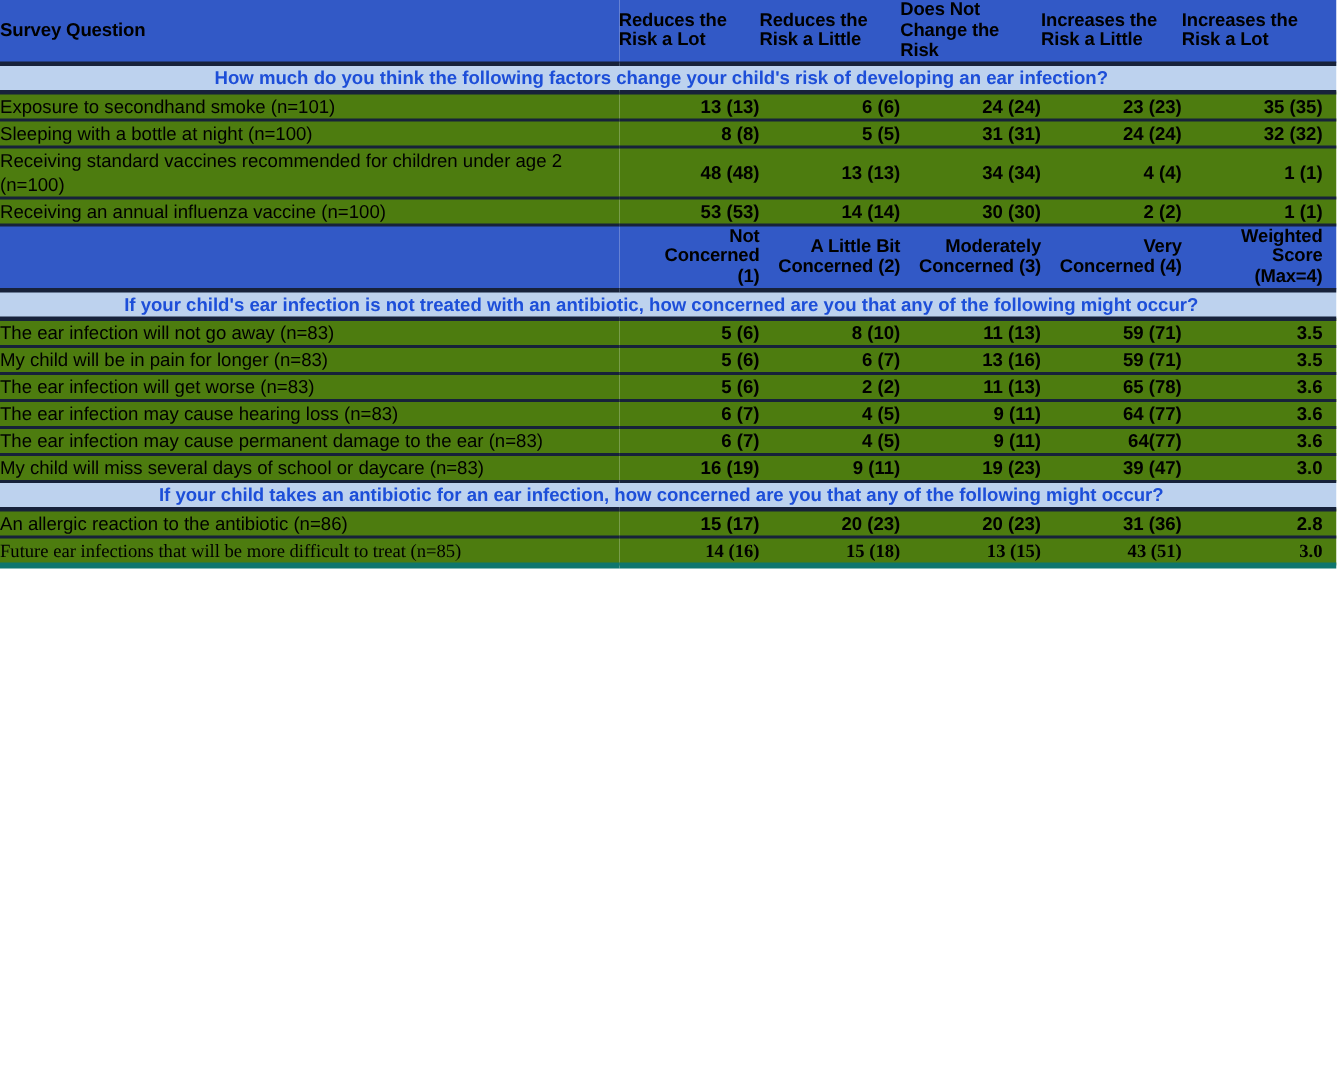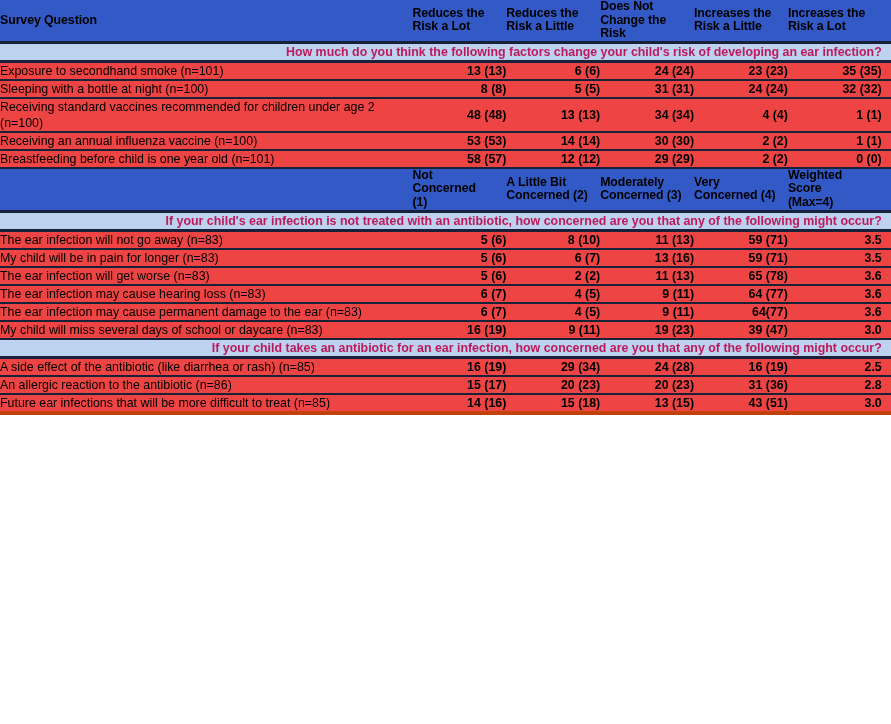--- a/index.html
+++ b/index.html
@@ -45,69 +45,69 @@
     vertical-align: bottom;
   }
   tr.header-row > th.h-question {
     font-weight: bold;
     text-align: left;
     padding-left: 11px;
     padding-right: 0;
     font-size: 12.4px;
   }
   tr.header-row > th.h-center {
-    text-align: left;
+    text-align: right;
     padding-right: 0;
     padding-left: 0;
   }
   tr.header-row > th.h-pad { padding: 0; }
   tr.header-row.rule-below > th {
     border-bottom: 3px solid #17223a;
   }
 
   
   tr.section-row {
     background: #bdd2ee;
   }
   tr.section-row > td {
     font-size: 12.4px;
     font-weight: bold;
-    color: #be185d;
+    color: #1d4ed8;
     line-height: 16px;
     padding: 7px 0 9px 11px;
-    text-align: right;
+    text-align: center;
   }
   tr.section-row > td.blank { padding: 0; }
   tr.section-row > td {
     border-bottom: 3px solid #17223a;
   }
 
   
   tr.data-row {
-    background: #ef4444;
+    background: #4d7c0f;
   }
   tr.data-row > td {
     font-size: 12.4px;
     color: #000000;
     line-height: 16px;
     border-bottom: 2.4px solid #17223a;
   }
   tr.data-row > td.q {
     text-align: left;
     font-weight: normal;
     padding: 5px 6px 6px 11px;
   }
   tr.data-row > td.v {
     text-align: right;
     font-weight: bold;
     padding: 5px 18px 6px 0;
     vertical-align: top;
   }
   tr.data-row > td.pad { padding: 0; }
-  tr.data-row.last > td { border-bottom: 4px solid #c2410c; }
+  tr.data-row.last > td { border-bottom: 4px solid #0f766e; font-family: Liberation Serif, serif; }
 </style>
 </head>
 <body>
 
 <table id="survey-table">
   <colgroup>
     <col class="c-question">
     <col class="c-data">
     <col class="c-data">
     <col class="c-data">
@@ -158,29 +158,20 @@
       </tr>
       <tr class="data-row">
         <td class="q">Receiving an annual influenza vaccine (n=100)</td>
         <td class="v">53 (53)</td>
         <td class="v">14 (14)</td>
         <td class="v">30 (30)</td>
         <td class="v">2 (2)</td>
         <td class="v">1 (1)</td>
         <td class="pad"></td>
       </tr>
-      <tr class="data-row">
-        <td class="q">Breastfeeding before child is one year old (n=101)</td>
-        <td class="v">58 (57)</td>
-        <td class="v">12 (12)</td>
-        <td class="v">29 (29)</td>
-        <td class="v">2 (2)</td>
-        <td class="v">0 (0)</td>
-        <td class="pad"></td>
-      </tr>
       <tr class="header-row rule-below">
         <th class="h-question"></th>
         <th class="h-center">Not<br>Concerned<br>(1)</th>
         <th class="h-center">A Little Bit<br>Concerned (2)</th>
         <th class="h-center">Moderately<br>Concerned (3)</th>
         <th class="h-center">Very<br>Concerned (4)</th>
         <th class="h-center">Weighted<br>Score<br>(Max=4)</th>
         <th class="h-pad"></th>
       </tr>
       <tr class="section-row">
@@ -239,29 +230,20 @@
         <td class="v">19 (23)</td>
         <td class="v">39 (47)</td>
         <td class="v">3.0</td>
         <td class="pad"></td>
       </tr>
       <tr class="section-row">
         <td colspan="6">If your child takes an antibiotic for an ear infection, how concerned are you that any of the following might occur?</td>
         <td class="blank"></td>
       </tr>
       <tr class="data-row">
-        <td class="q">A side effect of the antibiotic (like diarrhea or rash) (n=85)</td>
-        <td class="v">16 (19)</td>
-        <td class="v">29 (34)</td>
-        <td class="v">24 (28)</td>
-        <td class="v">16 (19)</td>
-        <td class="v">2.5</td>
-        <td class="pad"></td>
-      </tr>
-      <tr class="data-row">
         <td class="q">An allergic reaction to the antibiotic (n=86)</td>
         <td class="v">15 (17)</td>
         <td class="v">20 (23)</td>
         <td class="v">20 (23)</td>
         <td class="v">31 (36)</td>
         <td class="v">2.8</td>
         <td class="pad"></td>
       </tr>
       <tr class="data-row last">
         <td class="q">Future ear infections that will be more difficult to treat (n=85)</td>

